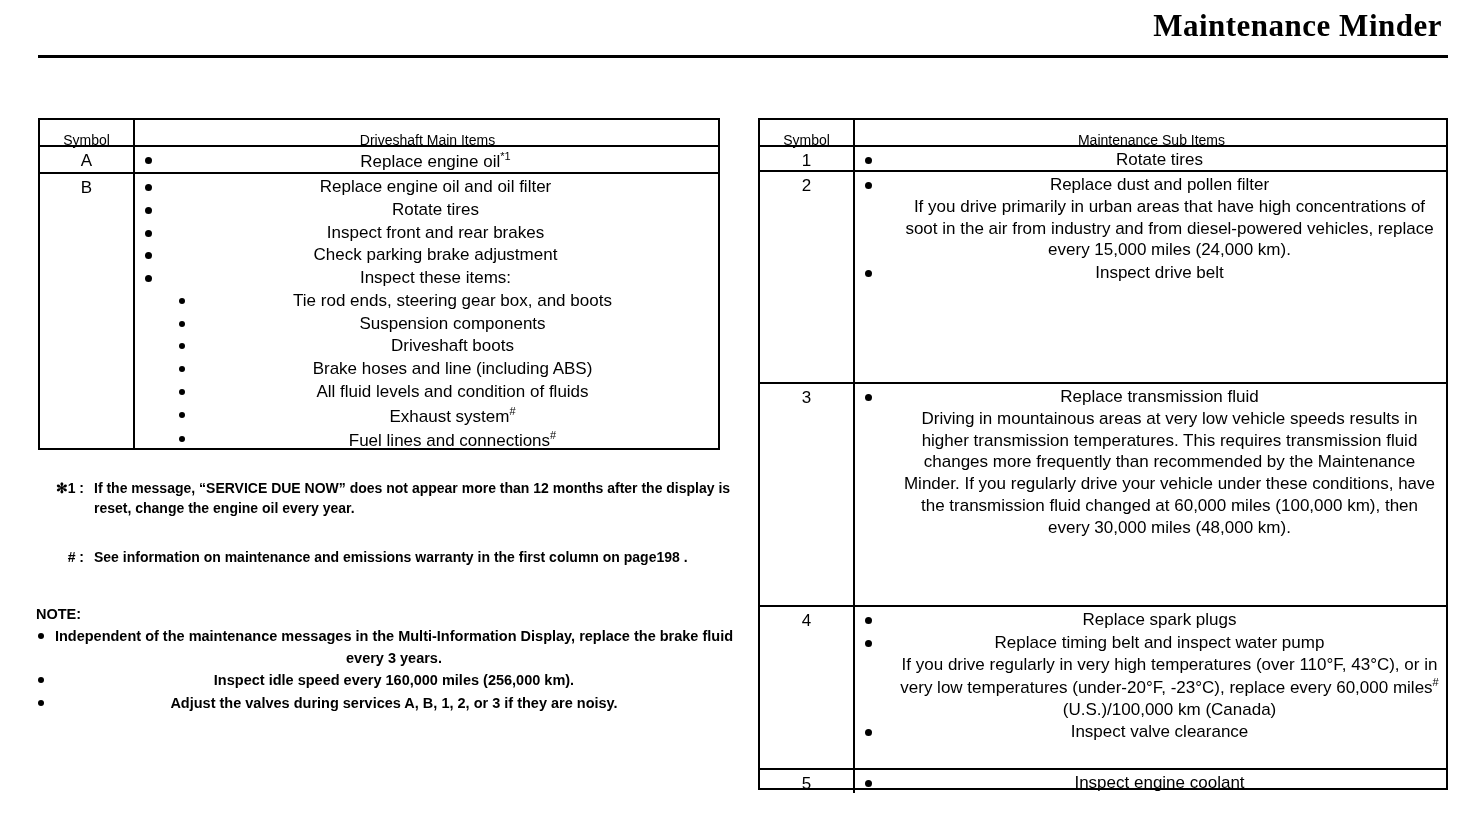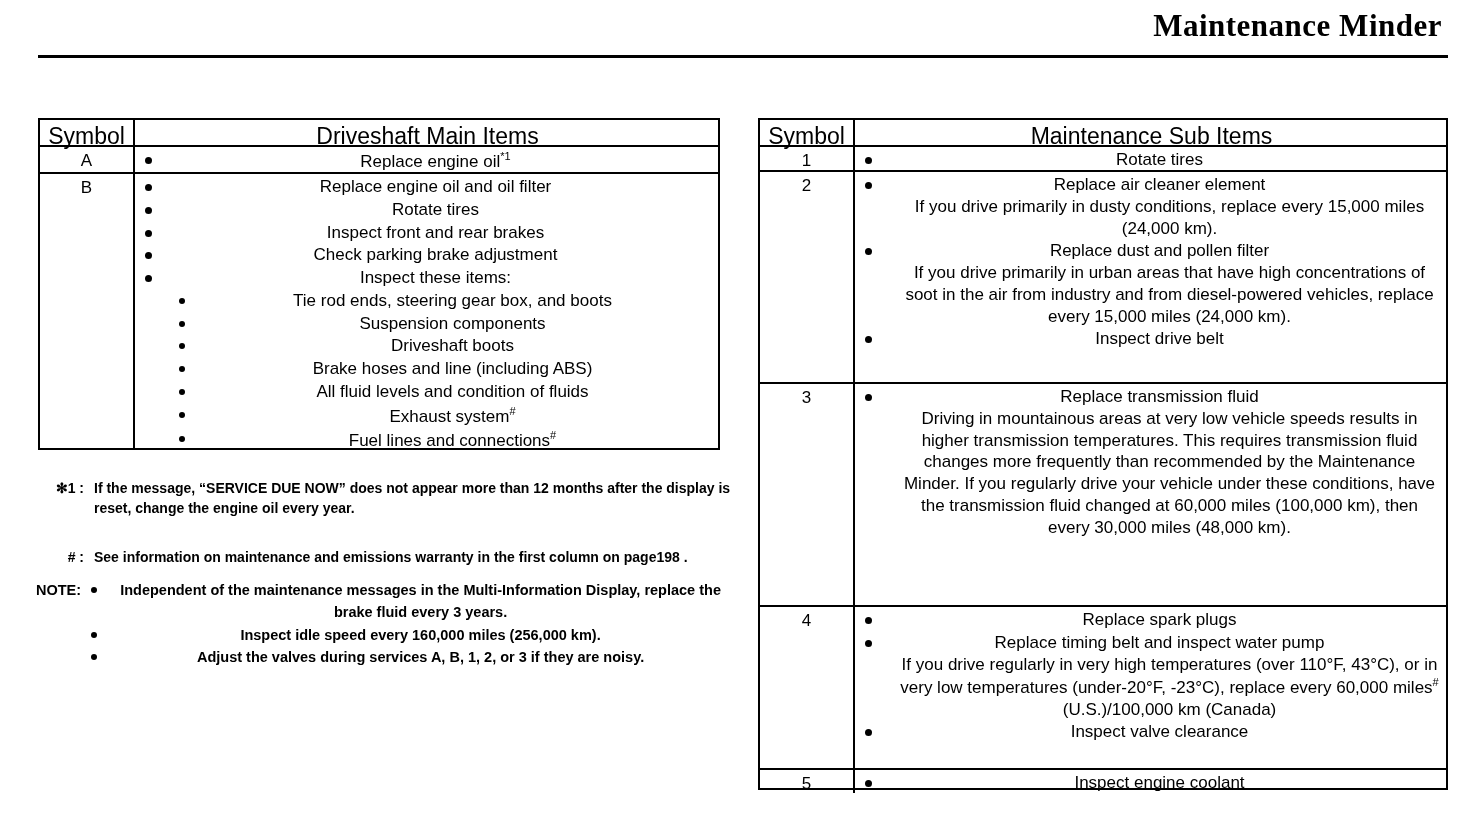--- a/index.html
+++ b/index.html
@@ -69,24 +69,24 @@
   .t-body {
     box-sizing: border-box;
     flex: 1 1 auto;
     padding: 2px 6px 4px 8px;
     font-size: 17px;
     line-height: 1.28;
   }
 
   .t-head .t-sym,
   .t-head .t-body {
-    padding-top: 2px;
+    padding-top: 12px;
     padding-bottom: 2px;
     text-align: center;
-    font-size: 23px;
+    font-size: 14px;
   }
   .t-head { border-bottom: 2px solid #000; }
 
   
   ul.blist {
     list-style: none;
     margin: 0;
     padding: 0;
   }
   ul.blist > li {
@@ -137,26 +137,27 @@
     box-sizing: border-box;
   }
   .fnote .ftext { flex: 1 1 auto; font-weight: bold; }
   #fnote-1 { left: 32px; top: 478px; width: 700px; }
   #fnote-2 { left: 32px; top: 547px; width: 700px; }
 
   
   #note-block {
     position: absolute;
     left: 36px;
-    top: 580px;
+    top: 604px;
     width: 700px;
     font-size: 14.5px;
     line-height: 1.5;
     display: flex;
     font-weight: bold;
+    flex-direction: column;
   }
   #note-block .note-label {
     flex: 0 0 auto;
     padding-right: 8px;
   }
   #note-block ul.blist > li::before {
     top: 7px;
     width: 6px;
     height: 6px;
   }
@@ -243,24 +244,20 @@
         <li><span>Rotate tires</span></li>
       </ul>
     </div>
   </div>
 
   <div class="t-row" style="height:212px;">
     <div class="t-sym">2</div>
     <div class="t-body">
       <ul class="blist">
         <li>
-          <span>Replace air cleaner element</span>
-          <span class="sub-note">If you drive primarily in dusty conditions, replace every 15,000 miles (24,000 km).</span>
-        </li>
-        <li>
           <span>Replace dust and pollen filter</span>
           <span class="sub-note">If you drive primarily in urban areas that have high concentrations of soot in the air from industry and from diesel-powered vehicles, replace every 15,000 miles (24,000 km).</span>
         </li>
         <li><span>Inspect drive belt</span></li>
       </ul>
     </div>
   </div>
 
   <div class="t-row" style="height:223px;">
     <div class="t-sym">3</div>

